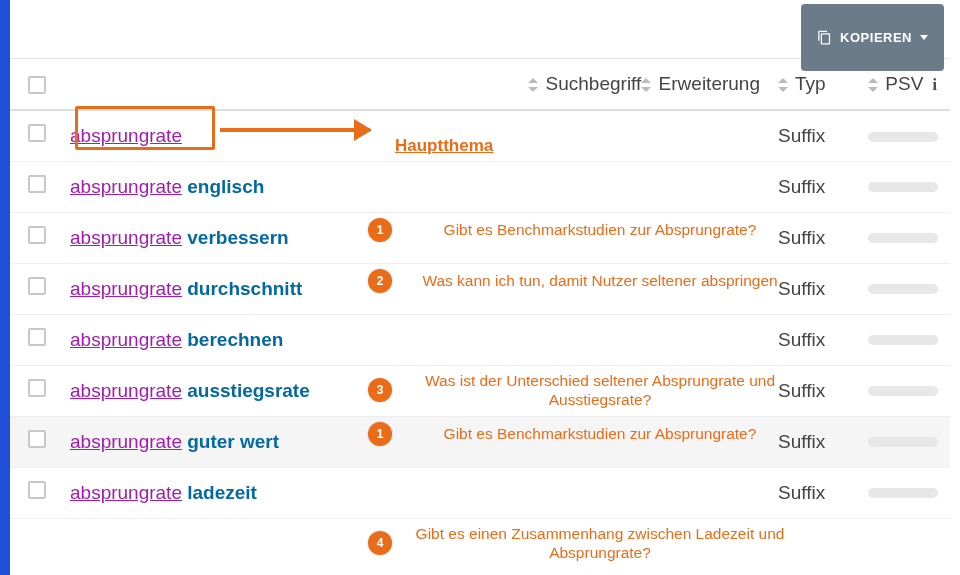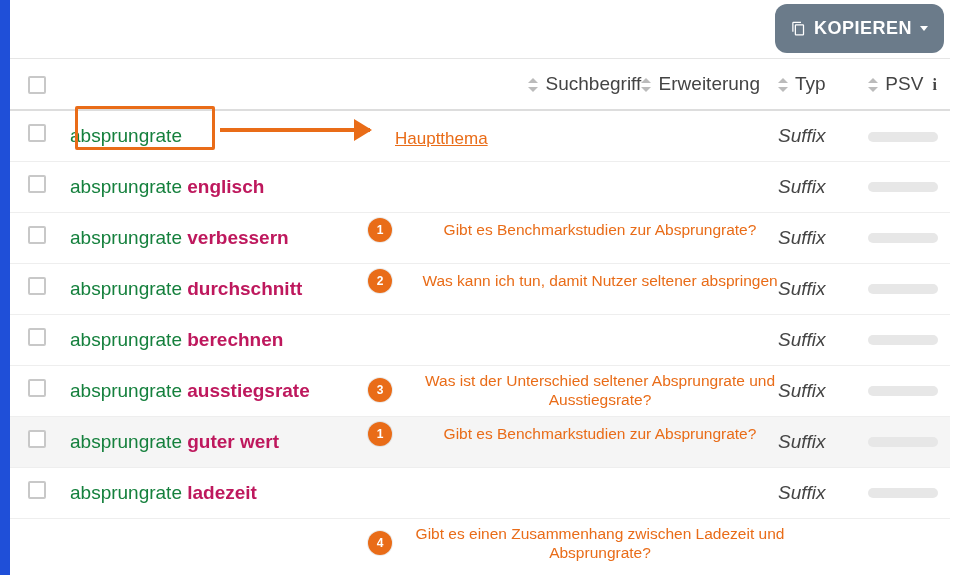--- a/index.html
+++ b/index.html
@@ -22,23 +22,23 @@
     height: 58px;
     display: flex;
     justify-content: flex-end;
     align-items: flex-start;
     padding: 4px 6px 0 0;
   }
   .copy-btn {
     background: #6b7b8a;
     color: #fff;
     border: none;
-    border-radius: 12px;
-    padding: 14px 16px;
-    font-size: 18px;
+    border-radius: 4px;
+    padding: 26px 16px;
+    font-size: 13px;
     font-weight: 600;
     letter-spacing: 0.5px;
     display: inline-flex;
     align-items: center;
     gap: 8px;
     cursor: pointer;
   }
   .copy-btn svg.copy { width: 15px; height: 15px; fill: #fff; }
   .copy-btn .caret {
     width: 0; height: 0;
@@ -107,24 +107,24 @@
   .chk {
     display:inline-block;
     width:18px; height:18px;
     border:2px solid #c8c8c8;
     border-radius:2px;
     background:#fff;
     cursor:pointer;
   }
   th .chk { vertical-align: middle; }
 
-  .term-base { color:#15803d; font-weight:400; }
-  .term-ext  { color:#be185d; font-weight:700; }
-
-  .typ-cell { color:#444;font-style:italic; }
+  .term-base { color:#a21caf; font-weight:400;text-decoration:underline; }
+  .term-ext  { color:#0369a1; font-weight:700; }
+
+  .typ-cell { color:#444; }
 
   .psv-bar {
     width: 70px; height: 10px;
     background:#e7e7e7;
     border-radius:5px;
     overflow:hidden;
     display:inline-block;
     vertical-align:middle;
   }
   .psv-bar .fill{
@@ -286,21 +286,21 @@
           <td><span class="term-base">absprungrate</span> <span class="term-ext">ladezeit</span></td>
           <td class="typ-cell">Suffix</td>
           <td><span class="psv-bar"><span class="fill" style="width:82%"></span></span></td>
         </tr>
       </tbody>
   </table>
 
   <div id="overlay">
       <div class="anno hbox" style="left: 65px; top: 106px; width: 140px; height: 44px;"></div>
       <div class="anno arrow" style="left: 210px; top: 128px; width: 150px;"></div>
-      <div class="anno main-topic" style="left: 385px; top: 129px;">Hauptthema</div>
+      <div class="anno main-topic" style="left: 385px; top: 136px; font-weight: bold;">Hauptthema</div>
       <div class="anno callout" style="left: 358px; top: 218px;">
         <span class="badge">1</span>
         <span class="callout-text">Gibt es Benchmarkstudien zur Absprungrate?</span>
       </div>
       <div class="anno callout" style="left: 358px; top: 269px;">
         <span class="badge">2</span>
         <span class="callout-text">Was kann ich tun, damit Nutzer seltener abspringen</span>
       </div>
       <div class="anno callout" style="left: 358px; top: 371px;">
         <span class="badge">3</span>

